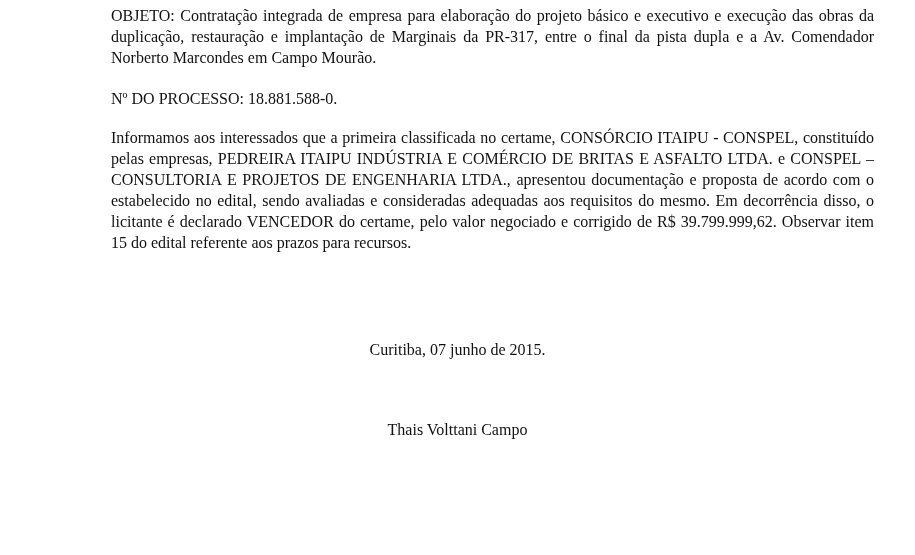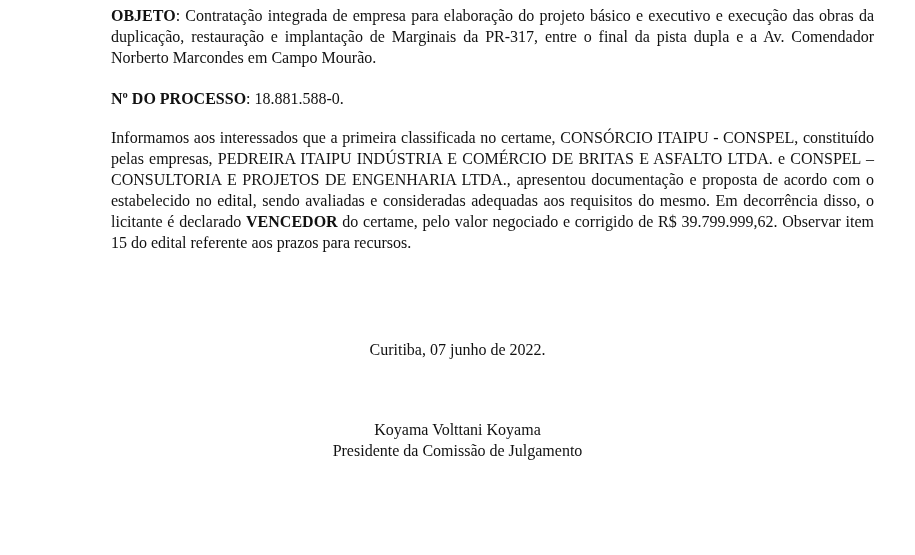--- a/index.html
+++ b/index.html
@@ -21,21 +21,21 @@
     left: 111px;
     top: 5px;
     width: 763px;
   }
   .para {
     margin: 0;
     line-height: 21px;
     text-align: justify;
     text-align-last: left;
   }
-  .para b { font-weight: bold; }
+  .para b { font-weight: normal; }
   .objeto { }
   .processo { margin-top: 20px; }
   .informamos { margin-top: 18px; }
   .date {
     position: absolute;
     left: 0;
     width: 915px;
     top: 339px;
     text-align: center;
     line-height: 21px;
@@ -55,18 +55,17 @@
 <body>
 
 <div class="page">
   <p class="para objeto"><b>OBJETO</b><span>: Contratação integrada de empresa para elaboração do projeto básico e executivo e execução das obras da duplicação, restauração e implantação de Marginais da PR-317, entre o final da pista dupla e a Av. Comendador Norberto Marcondes em Campo Mourão.</span></p>
 
   <p class="para processo"><b>Nº DO PROCESSO</b><span>: 18.881.588-0.</span></p>
 
   <p class="para informamos"><span>Informamos aos interessados que a primeira classificada no certame, CONSÓRCIO ITAIPU - CONSPEL, constituído pelas empresas, PEDREIRA ITAIPU INDÚSTRIA E COMÉRCIO DE BRITAS E ASFALTO LTDA. e CONSPEL – CONSULTORIA E PROJETOS DE ENGENHARIA LTDA., apresentou documentação e proposta de acordo com o estabelecido no edital, sendo avaliadas e consideradas adequadas aos requisitos do mesmo. Em decorrência disso, o licitante é declarado </span><b>VENCEDOR</b><span> do certame, pelo valor negociado e corrigido de R$ 39.799.999,62. Observar item 15 do edital referente aos prazos para recursos.</span></p>
 </div>
 
-<p class="date">Curitiba, 07 junho de 2022.</p>
+<p class="date">Curitiba, 07 junho de 2015.</p>
 
 <div class="signature">
-  <div>Koyama Volttani Koyama</div>
-  <div>Presidente da Comissão de Julgamento</div>
+  <div>Thais Volttani Campo</div>
 </div>
 
 </body></html>

